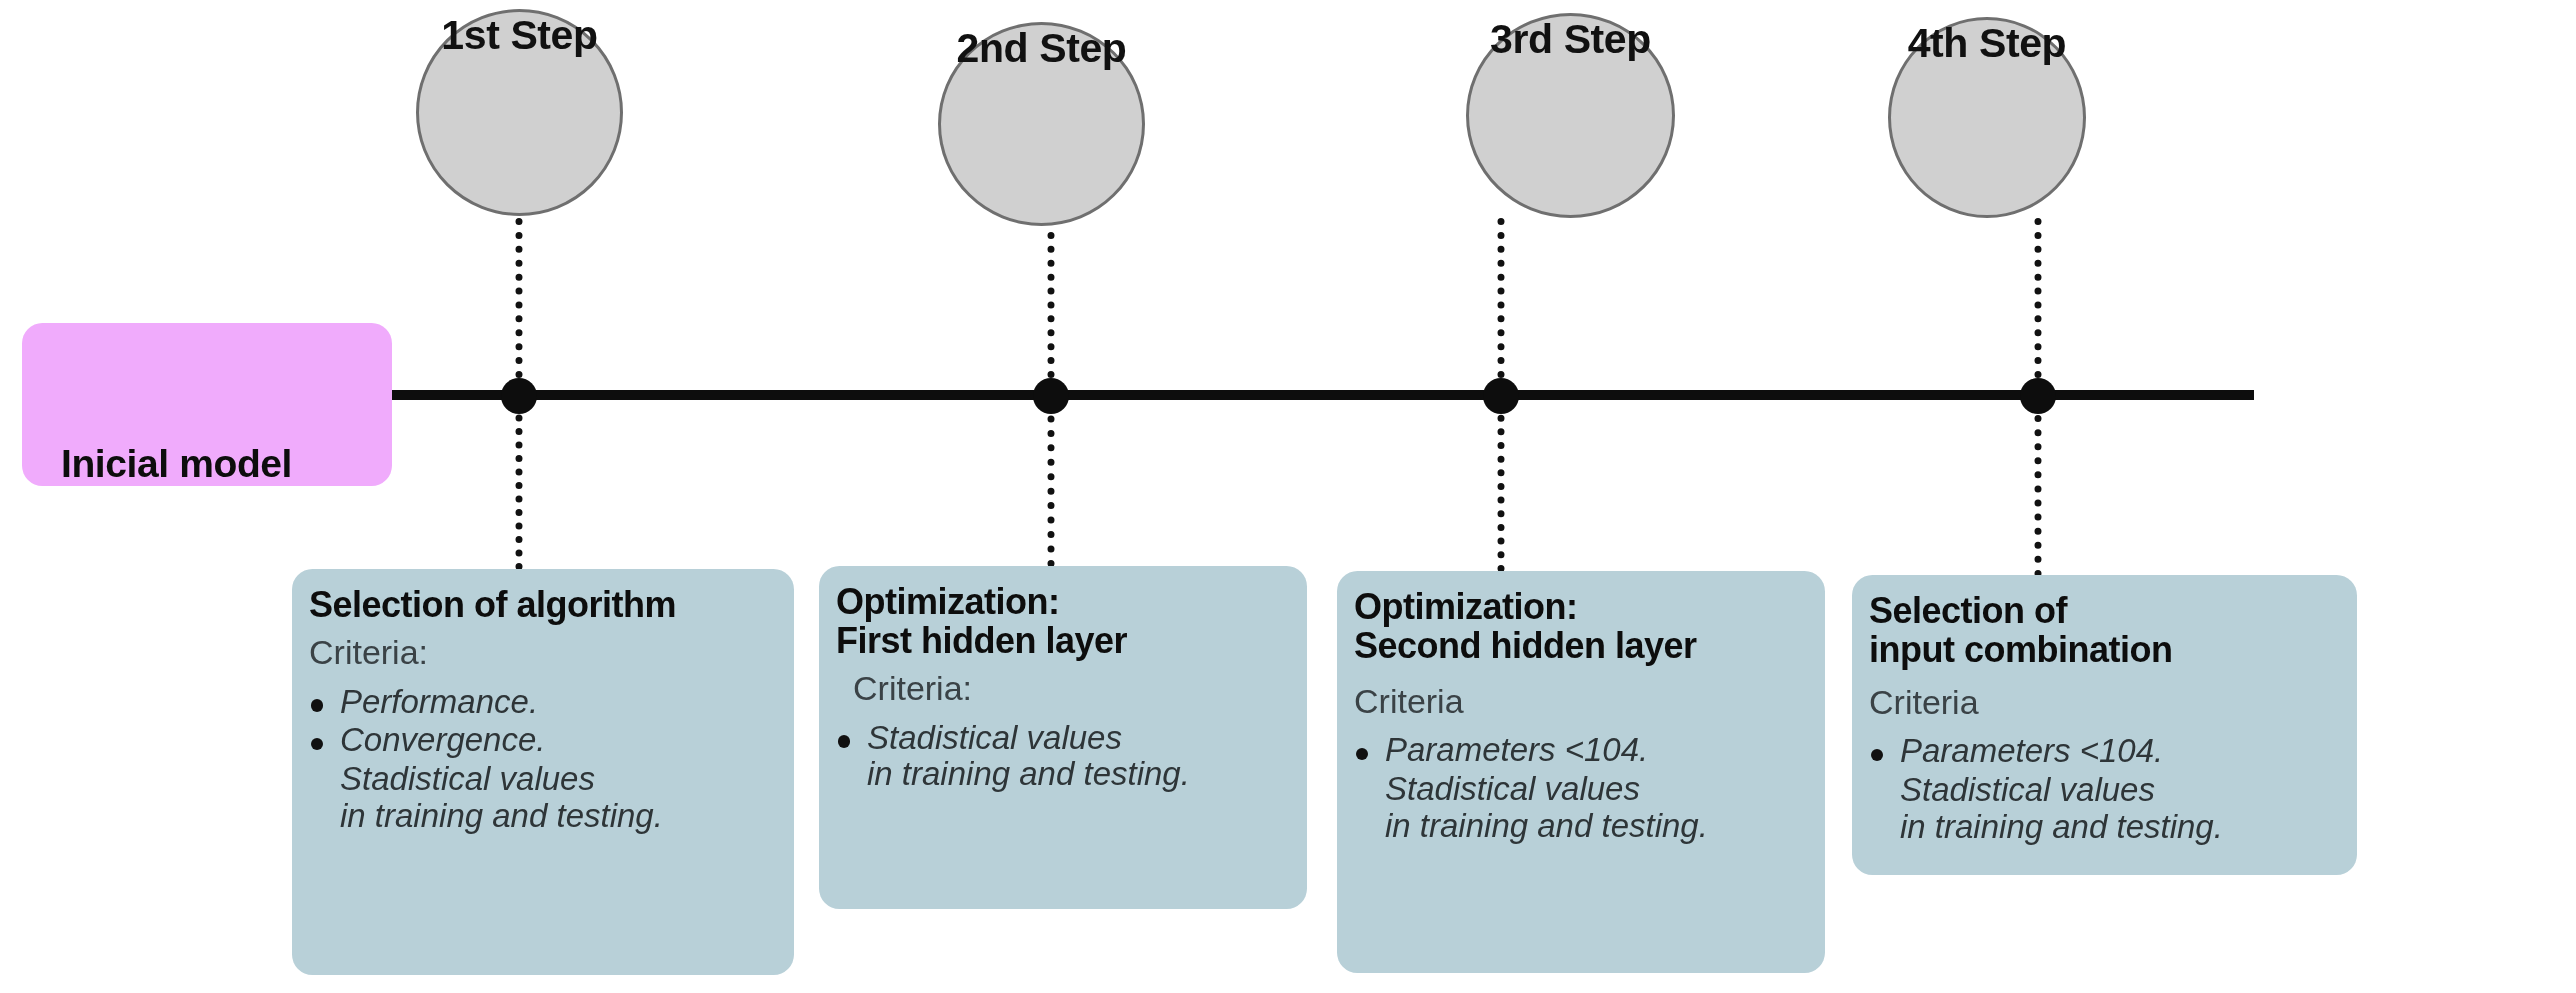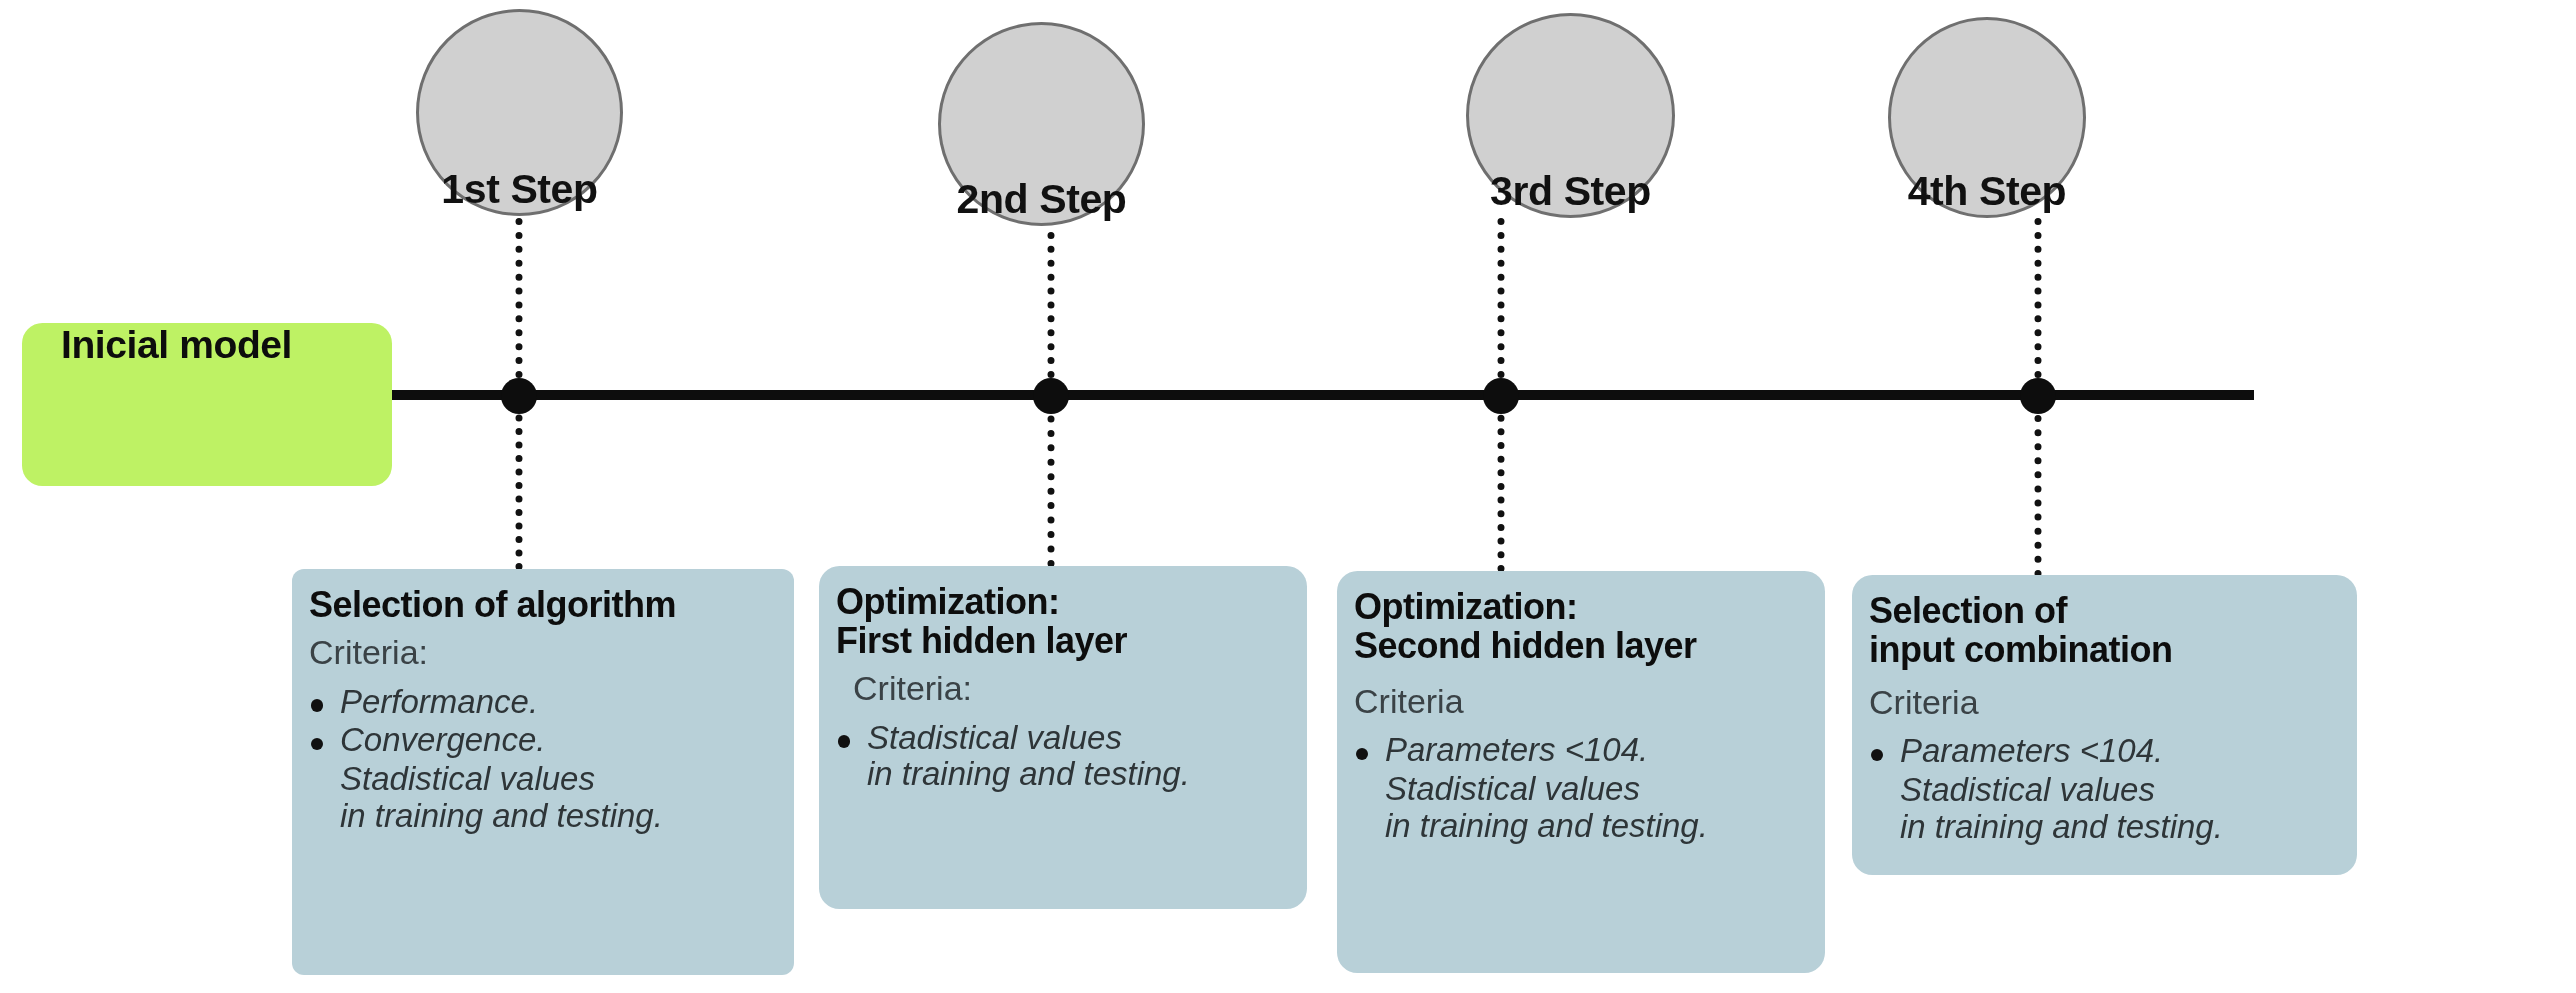--- a/index.html
+++ b/index.html
@@ -47,38 +47,38 @@
   }
 
   
   .step-circle {
     position: absolute;
     border-radius: 50%;
     background: #d0d0d0;
     border: 3.1px solid #6f6f6f;
     box-sizing: border-box;
     display: flex;
-    align-items: flex-end;
+    align-items: flex-start;
     justify-content: center;
   }
   .step-circle span {
     font-size: 41px;
     font-weight: 700;
     color: #111111;
     letter-spacing: -0.4px;
     white-space: nowrap;
   }
 
   
   .end-box {
     position: absolute;
-    background: #bef264;
+    background: #f0abfc;
     border-radius: 20.4px;
     display: flex;
-    align-items: flex-start;
+    align-items: flex-end;
     box-sizing: border-box;
   }
   .end-box span {
     font-size: 39px;
     font-weight: 700;
     color: #0d0d0d;
     white-space: nowrap;
     letter-spacing: -0.4px;
   }
   #end-box-initial { left: 22px; top: 323px; width: 370px; height: 163px; padding-left: 39px; }
@@ -134,21 +134,21 @@
   }
   .card-tail {
     font-size: 33px;
     font-style: italic;
     color: #2e3538;
     line-height: 1.12;
     padding-left: 31px;
     white-space: pre-line;
   }
 
-  #card-1 { left: 292px;  top: 569px; width: 502px; height: 406px; border-radius: 12px; }
+  #card-1 { left: 292px;  top: 569px; width: 502px; height: 406px; }
   #card-2 { left: 819px; top: 566px; width: 488px; height: 343px; }
   #card-3 { left: 1337px; top: 571px; width: 488px; height: 402px; }
   #card-4 { left: 1852px; top: 575px; width: 505px; height: 300px; }
 </style>
 </head>
 <body>
 
 <div id="stage">
 
   <div class="spine spine-line"></div>

